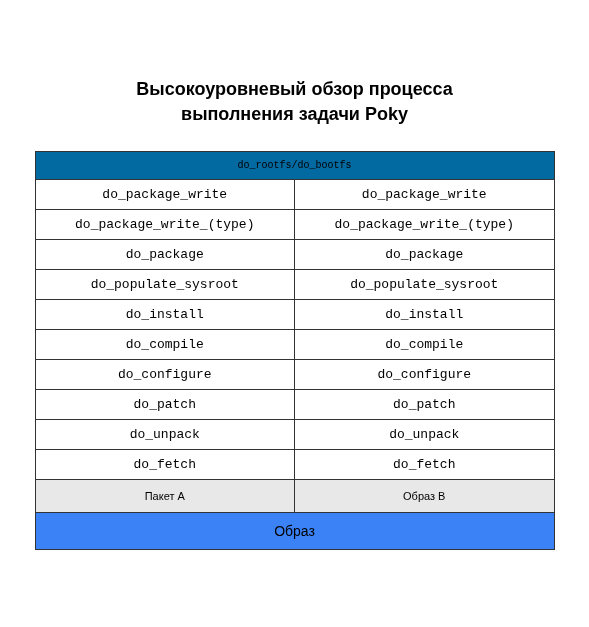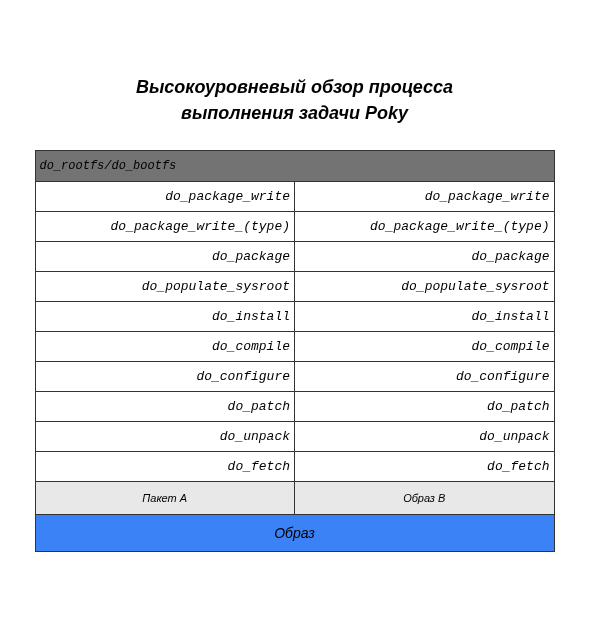--- a/index.html
+++ b/index.html
@@ -1,15 +1,15 @@
 <!DOCTYPE html>
 <html><head>
   <meta charset="utf-8">
   <style>
-    * { box-sizing: border-box; margin: 0; padding: 0; font-style: italic; }
+    * { box-sizing: border-box; margin: 0; padding: 0; }
     body {
       background: #fff;
       font-family: 'Courier New', Courier, monospace;
       width: 589px;
       height: 627px;
       display: flex;
       align-items: center;
       justify-content: center;
     }
     .container {
@@ -23,40 +23,40 @@
       margin-bottom: 24px;
       line-height: 1.4;
     }
     .outer-box {
       border: 1.5px solid #333;
       padding: 0;
       margin-bottom: 0;
     }
     .rootfs-row {
       border-bottom: 1.5px solid #333;
-      text-align: left;
+      text-align: center;
       padding: 8px 4px;
-      font-size: 12px;
-      background: #737373;
+      font-size: 10px;
+      background: #0369a1;
     }
     .packages-row {
       display: flex;
       border-bottom: 1.5px solid #333;
     }
     .package-col {
       flex: 1;
       display: flex;
       flex-direction: column;
     }
     .package-col:first-child {
       border-right: 1.5px solid #333;
     }
     .task-cell {
       border-bottom: 1px solid #333;
-      text-align: right;
+      text-align: center;
       padding: 7px 4px;
       font-size: 13px;
       background: #fff;
     }
     .task-cell:last-child {
       border-bottom: none;
     }
     .labels-row {
       display: flex;
       border-bottom: 1.5px solid #333;

